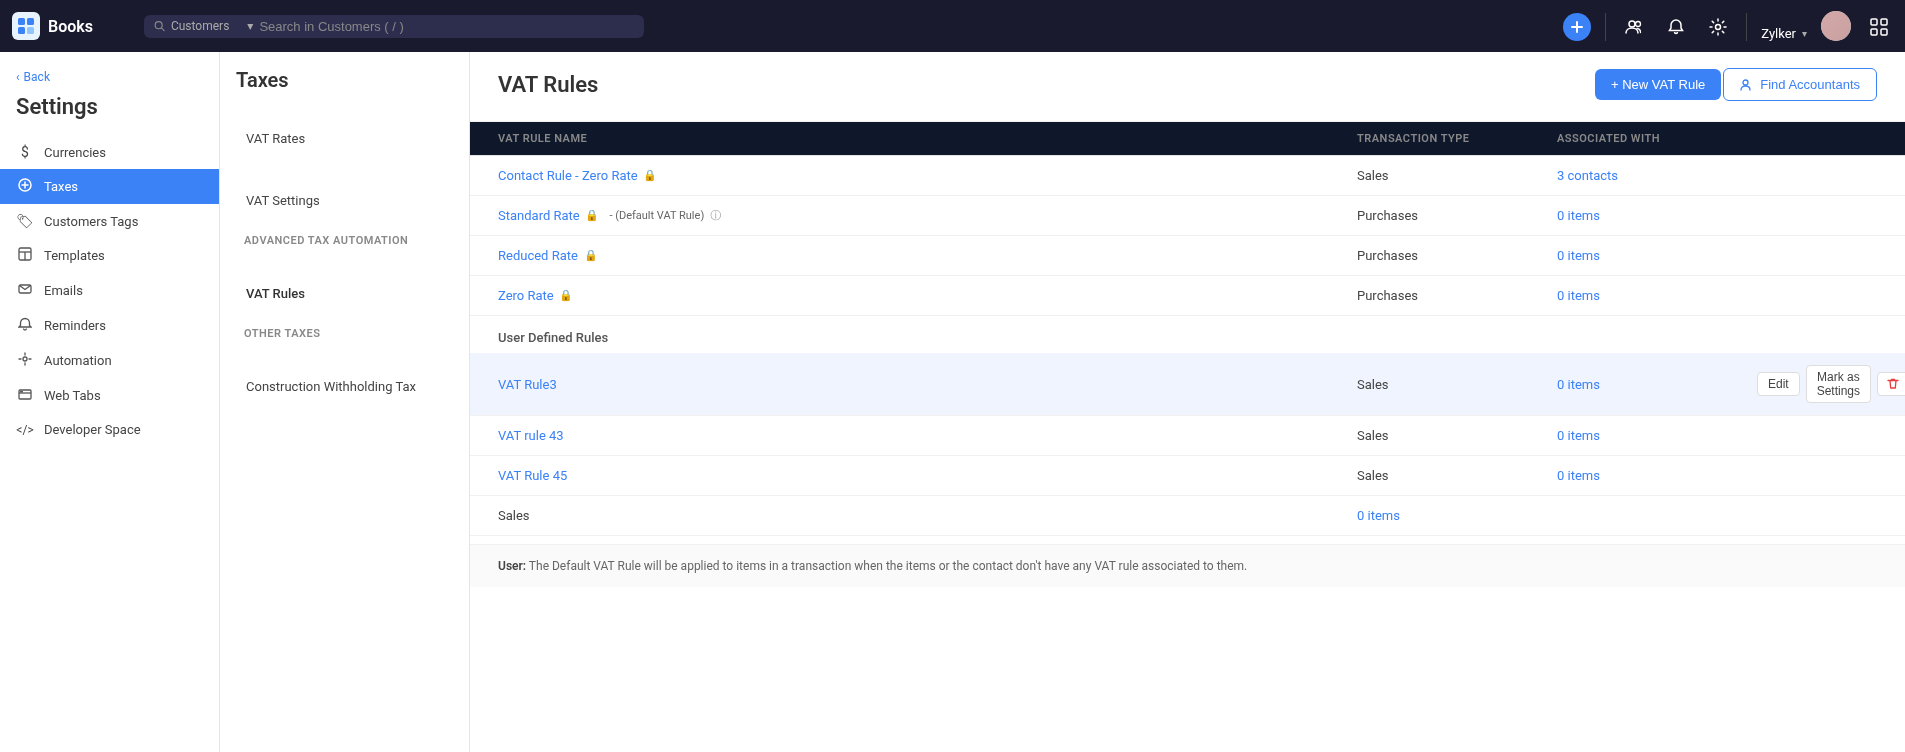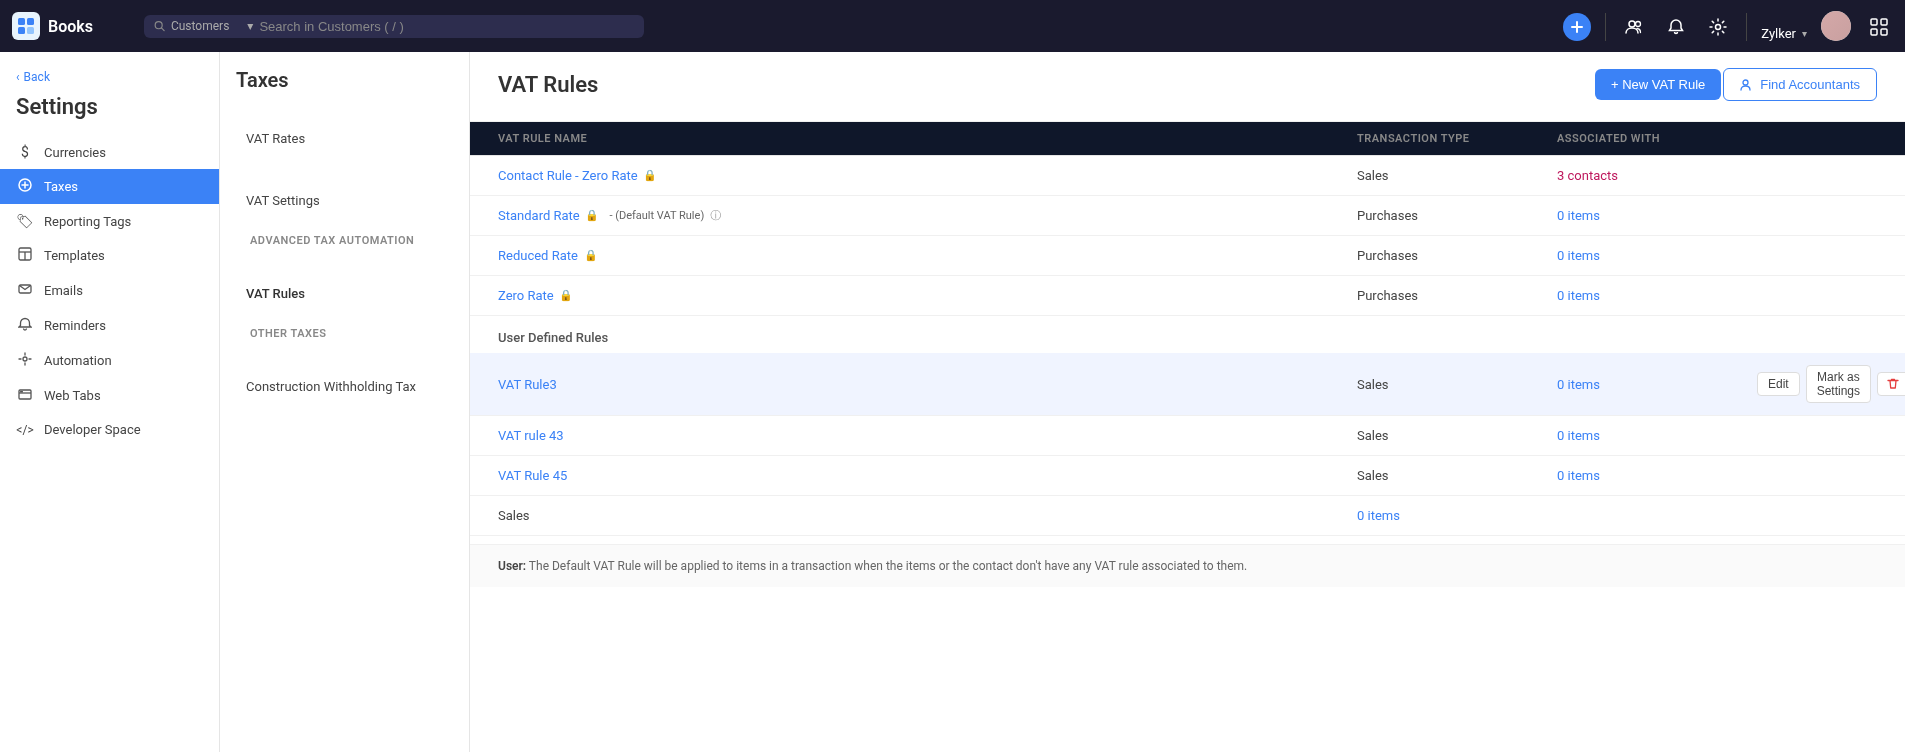--- a/index.html
+++ b/index.html
@@ -29,21 +29,21 @@
     .sidebar-back { display: flex; align-items: center; gap: 4px; color: #3b82f6; font-size: 12px; padding: 6px 16px 10px; cursor: pointer; }
     .sidebar-settings-title { font-size: 22px; font-weight: 600; color: #333; padding: 0 16px 16px; }
     .sidebar-item { display: flex; align-items: center; gap: 10px; padding: 9px 16px; cursor: pointer; color: #444; border-radius: 0; font-size: 13px; }
     .sidebar-item.active { background: #3b82f6; color: white; }
     .sidebar-item .icon { font-size: 14px; width: 18px; text-align: center; }
 
     
     .mid-panel { width: 250px; background: white; border-right: 1px solid #e5e5e5; padding: 20px 16px; flex-shrink: 0; }
     .mid-panel-title { font-size: 20px; font-weight: 600; color: #333; margin-bottom: 16px; }
     .mid-nav-item { padding: 8px 10px; cursor: pointer; color: #444; border-radius: 4px; font-size: 13px; margin-top: 31px; }
-    .mid-section-label { font-size: 11px; font-weight: 600; color: #888; letter-spacing: 0.5px; margin: 18px 14px 8px; }
+    .mid-section-label { font-size: 11px; font-weight: 600; color: #888; letter-spacing: 0.5px; margin: 18px 8px 8px; }
     .mid-nav-item.active { color: #333; font-weight: 500; }
 
     
     .main-content { flex: 1; background: white; overflow-y: auto; padding: 0; }
     .main-header { display: flex; align-items: center; justify-content: space-between; padding: 20px 28px; border-bottom: 1px solid #f0f0f0; }
     .main-title { font-size: 22px; font-weight: 600; color: #333; }
     .main-header-actions { display: flex; gap: 2px; align-items: center; }
     .btn-primary { background: #3b82f6; color: white; border: none; padding: 8px 16px; border-radius: 6px; cursor: pointer; font-size: 13px; display: flex; align-items: center; gap: 6px; }
     .btn-outline { background: white; color: #3b82f6; border: 1px solid #3b82f6; padding: 8px 16px; border-radius: 6px; cursor: pointer; font-size: 13px; display: flex; align-items: center; gap: 6px; }
 
@@ -60,21 +60,21 @@
 
     .section-label { padding: 14px 28px 8px; font-size: 13px; color: #555; font-weight: 500; }
 
     .row-actions { display: flex; align-items: center; gap: 6px; }
     .btn-small { background: white; border: 1px solid #ddd; padding: 4px 10px; border-radius: 4px; cursor: pointer; font-size: 12px; color: #444; }
     .btn-delete { background: white; border: 1px solid #ddd; padding: 4px 8px; border-radius: 4px; cursor: pointer; color: #e53e3e; font-size: 14px; display: flex; align-items: center; }
 
     .note-bar { padding: 14px 28px; background: #fafafa; border-top: 1px solid #f0f0f0; font-size: 12px; color: #666; margin-top: 8px; }
     .note-bar strong { font-weight: 600; color: #444; }
 
-    .contacts-link { color: #be185d; cursor: pointer; text-align: right; }
+    .contacts-link { color: #3b82f6; cursor: pointer; text-align: right; }
     .items-link { color: #3b82f6; cursor: pointer; }
   </style>
 </head>
 <body>
 
 <nav class="topnav">
   <div class="topnav-logo">
     <div class="logo-icon">
       <svg width="18" height="18" viewBox="0 0 18 18" fill="none">
         <rect x="1" y="1" width="7" height="7" rx="1.5" fill="#3b82f6"></rect>
@@ -162,21 +162,21 @@
       <span class="icon">
         <svg width="14" height="14" viewBox="0 0 14 14" fill="none">
           <circle cx="7" cy="7" r="6" stroke="white" stroke-width="1.5"></circle>
           <path d="M4 7h6M7 4v6" stroke="white" stroke-width="1.5" stroke-linecap="round"></path>
         </svg>
       </span>
       <span>Taxes</span>
     </div>
     <div class="sidebar-item">
       <span class="icon">🏷</span>
-      <span>Reporting Tags</span>
+      <span>Customers Tags</span>
     </div>
     <div class="sidebar-item">
       <span class="icon">
         <svg width="14" height="14" viewBox="0 0 14 14" fill="none">
           <rect x="1" y="1" width="12" height="12" rx="1.5" stroke="#555" stroke-width="1.3"></rect>
           <line x1="1" y1="5" x2="13" y2="5" stroke="#555" stroke-width="1.3"></line>
           <line x1="7" y1="5" x2="7" y2="13" stroke="#555" stroke-width="1.3"></line>
         </svg>
       </span>
       <span>Templates</span>

